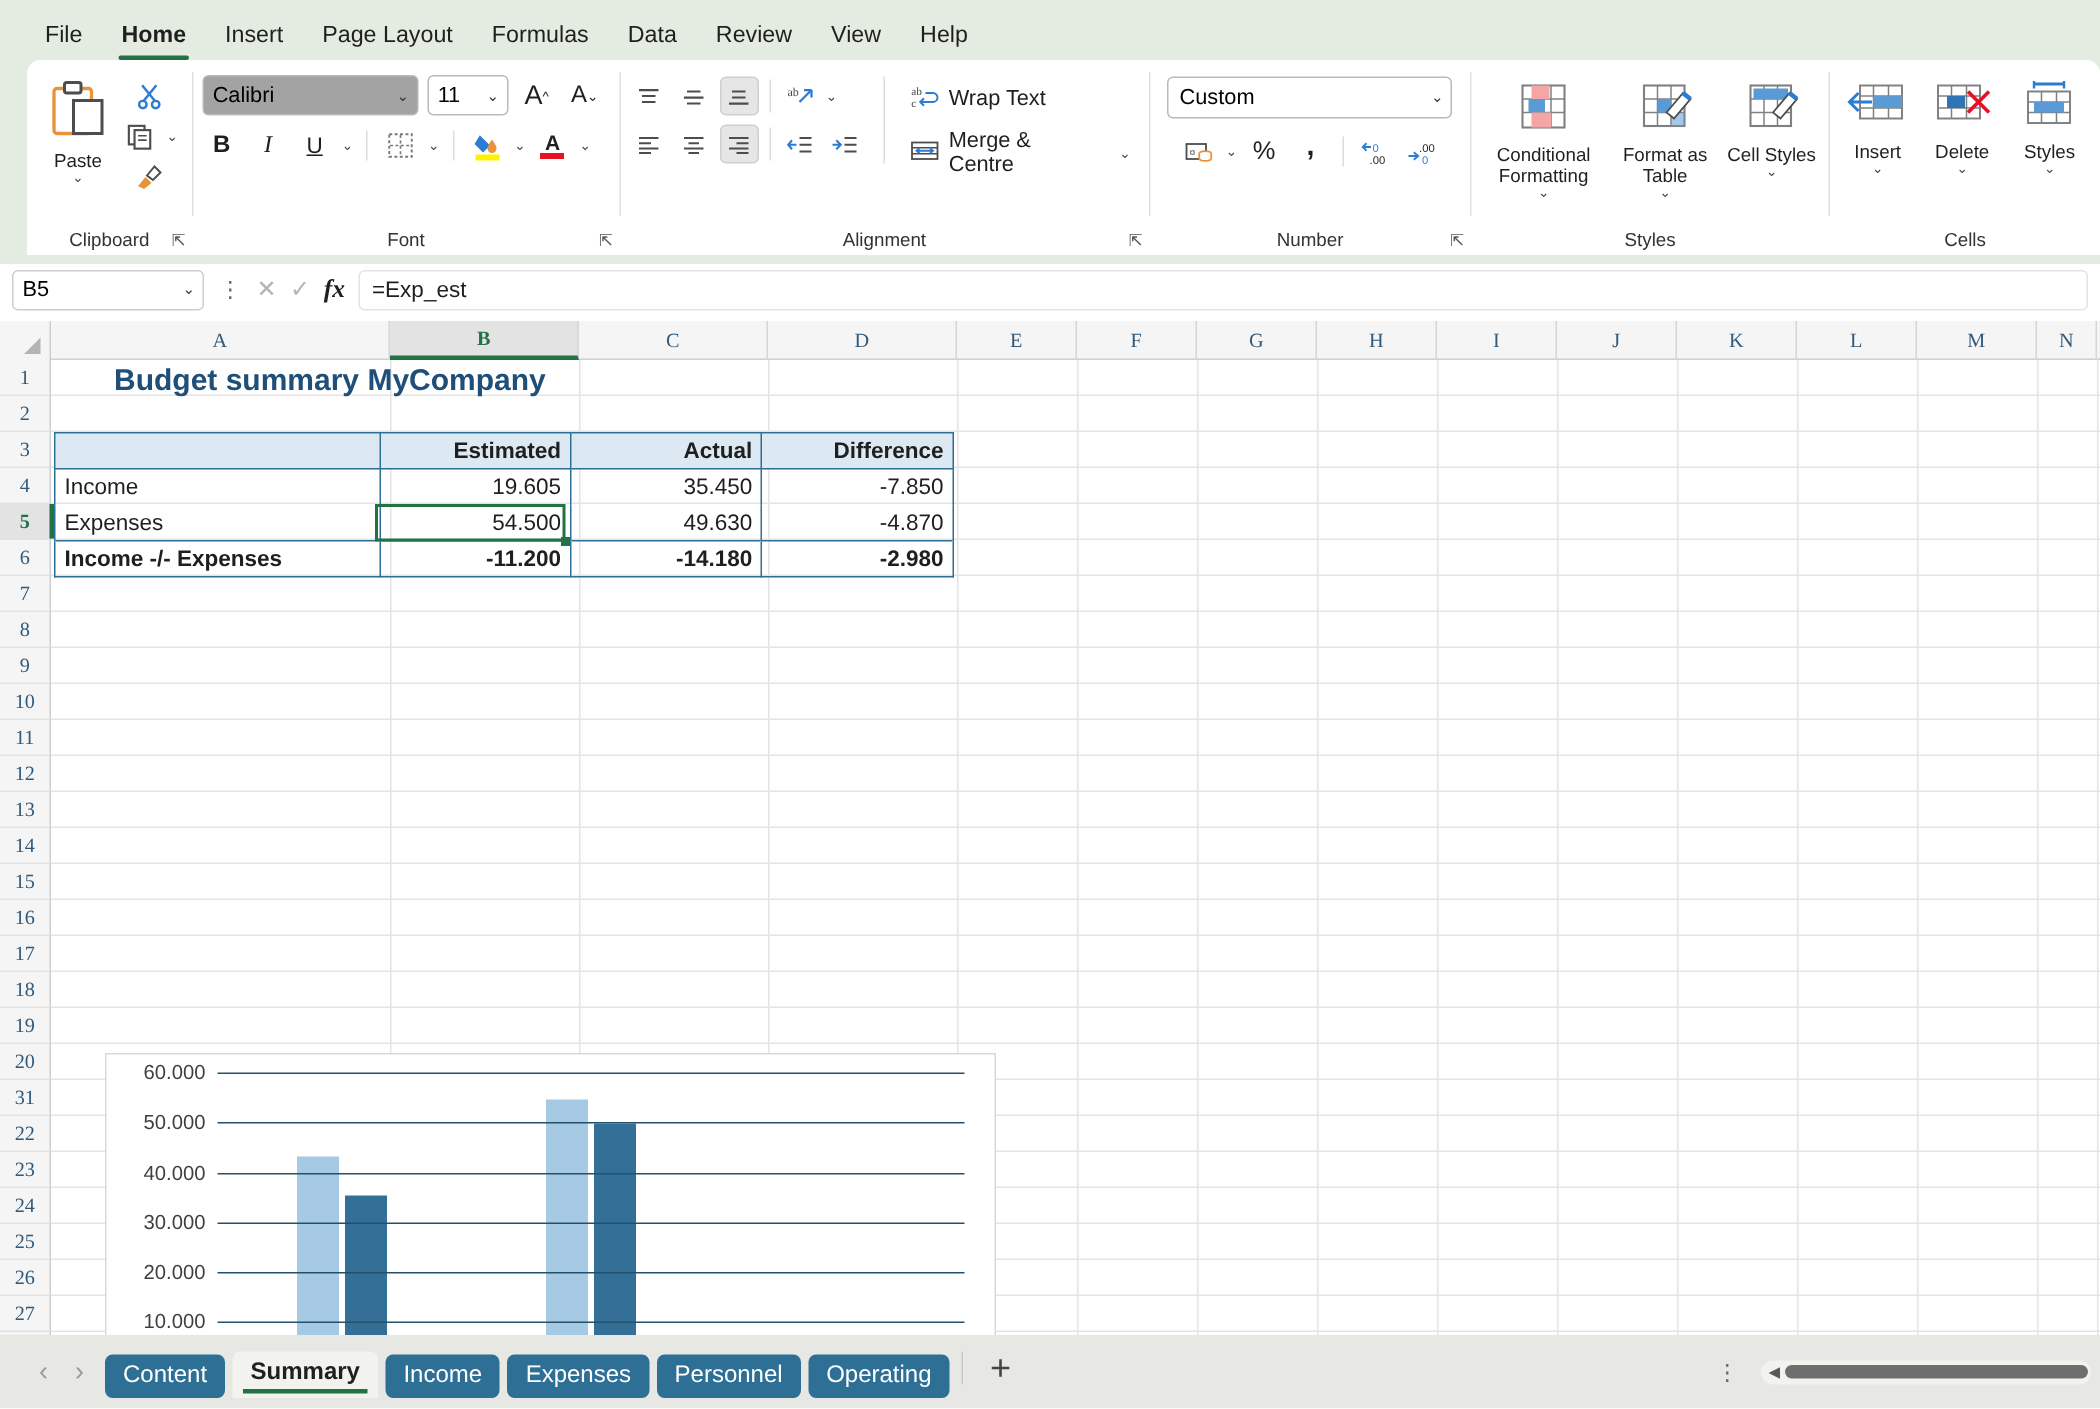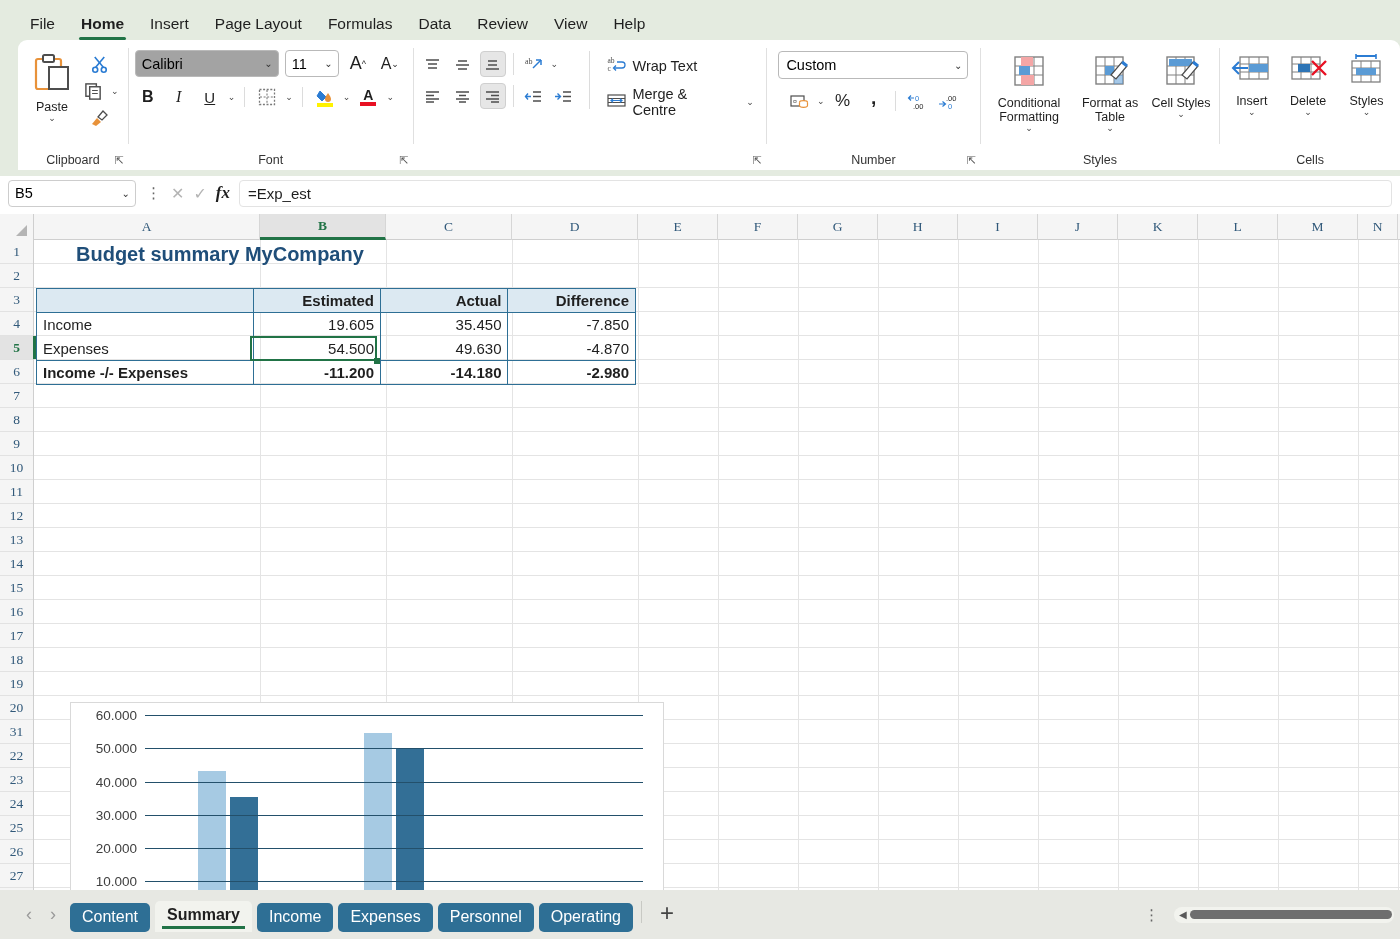--- a/index.html
+++ b/index.html
@@ -381,20 +381,21 @@
                 <line x1="1" y1="6.5" x2="18" y2="6.5" stroke="#4d4d4d" stroke-width="1"></line>
                 <line x1="1" y1="10.5" x2="18" y2="10.5" stroke="#4d4d4d" stroke-width="1"></line>
                 <path d="M4 8.5 h11 M6 6.8 L4 8.5 L6 10.2 M13 6.8 L15 8.5 L13 10.2" stroke="#2B7CD3" stroke-width="1.2" fill="none"></path>
               </svg>
             </span>
             <span>Merge &amp; Centre</span>
             <span class="chev" style="padding-left:14px">⌄</span>
           </span>
         </div>
       </div>
+      <div class="rgroup-label">Alignment</div>
       <span class="dlg-launcher">⇱</span>
     </div>
     <div class="rgroup-sep"></div>
 
     <div class="rgroup" style="width:218px">
       <div class="rgroup-inner" style="flex-direction:column;gap:9px;padding-top:5px;align-items:center">
         <div class="numfmt">
           <span>Custom</span>
           <span class="cbox-chev">⌄</span>
         </div>

